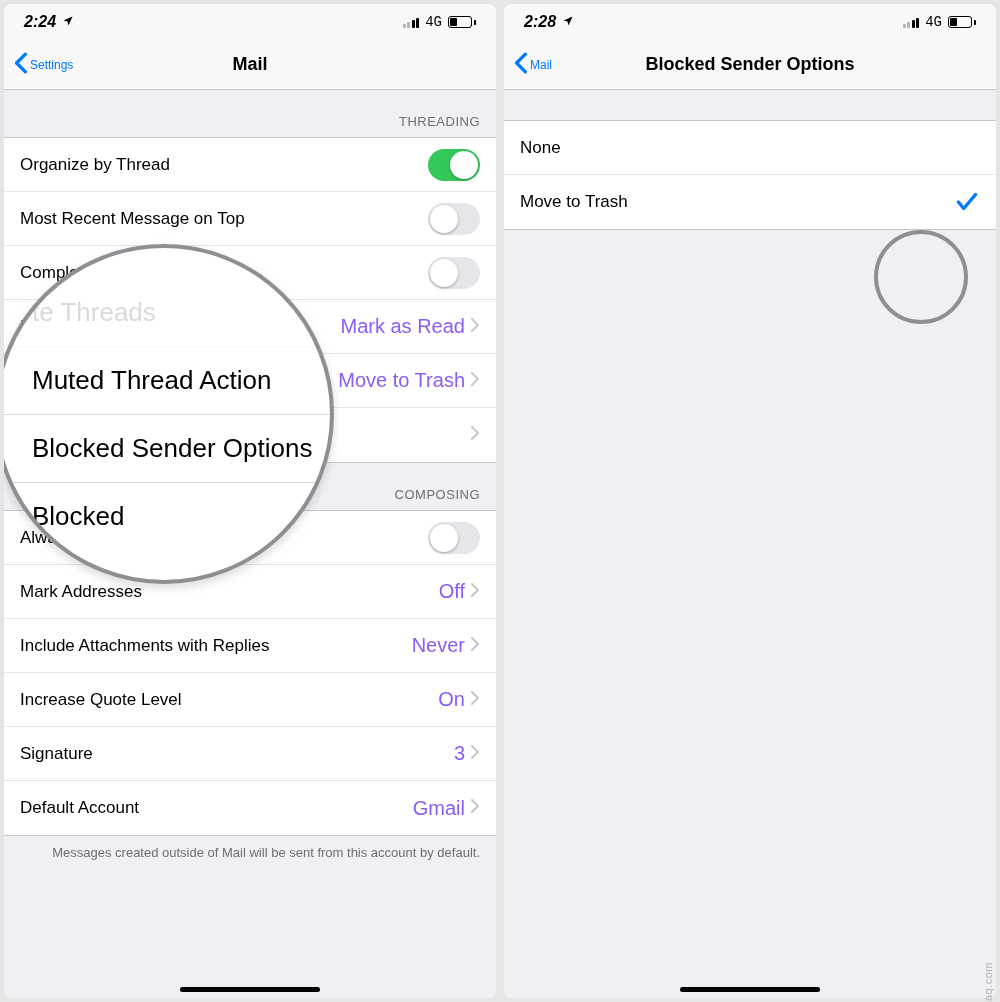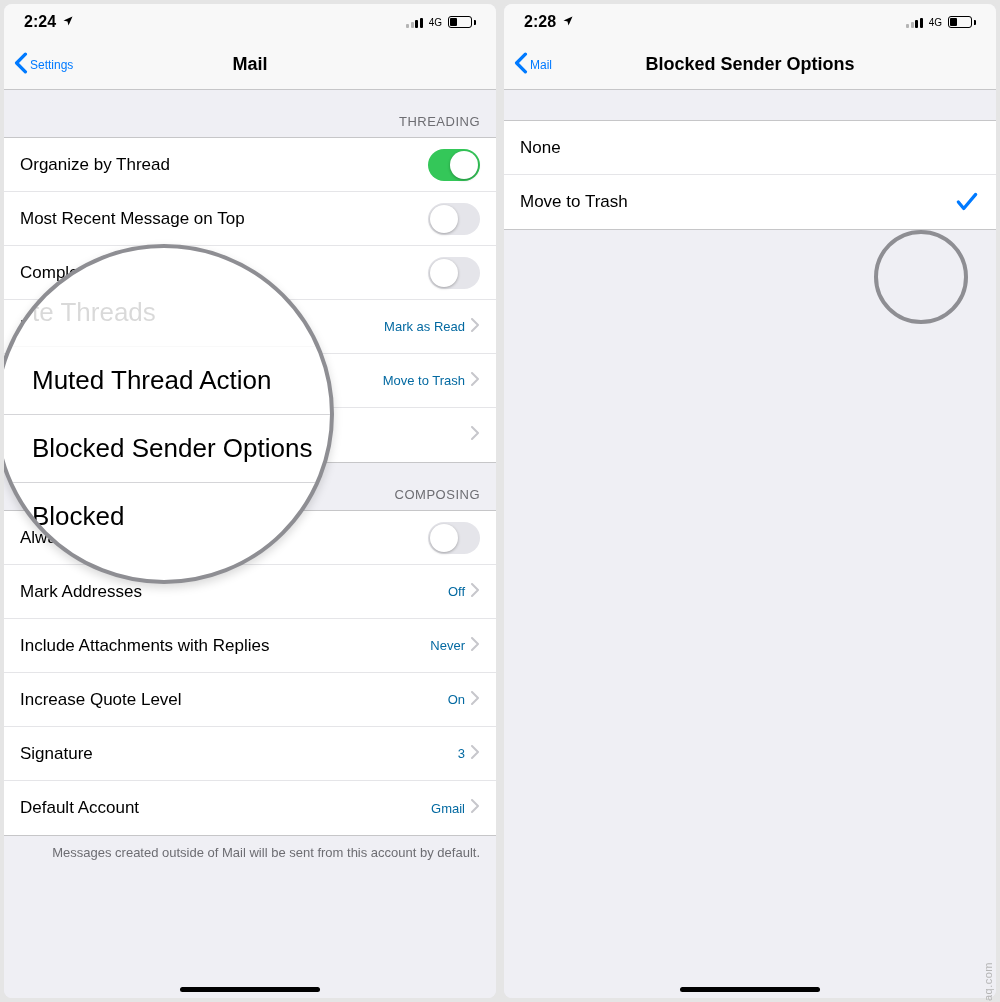--- a/index.html
+++ b/index.html
@@ -27,30 +27,30 @@
     height: 36px;
     display: flex;
     justify-content: space-between;
     align-items: center;
     padding: 0 20px;
     background: #f8f8f8;
     font-size: 16px;
     font-weight: 600;
     color: #000;
   }
-  .status-left { display: flex; align-items: flex-end; gap: 6px; }
+  .status-left { display: flex; align-items: flex-end; gap: 6px; font-style: italic; }
   .status-right { display: flex; align-items: center; gap: 6px; }
   .loc-arrow svg { width: 12px; height: 12px; }
   .signal-bars { display: flex; align-items: flex-end; gap: 1.5px; height: 12px; }
   .signal-bars span { width: 3px; background: #000; border-radius: 1px; }
   .signal-bars span:nth-child(1){height:4px;background:#b5b5b5;}
   .signal-bars span:nth-child(2){height:6px;background:#b5b5b5;}
   .signal-bars span:nth-child(3){height:8px;}
   .signal-bars span:nth-child(4){height:10px;}
-  .net-label { font-size: 10px; font-weight: 500; }
+  .net-label { font-size: 14px; font-weight: 500; font-family: Liberation Mono, monospace; }
   .battery { display: flex; align-items: center; gap: 2px; }
   .battery-body { width: 24px; height: 12px; border: 1px solid #000; border-radius: 3px; position: relative; }
   .battery-fill { position: absolute; left: 1px; top: 1px; bottom: 1px; width: 30%; background: #000; border-radius: 1px; }
   .battery-tip { width: 2px; height: 5px; background: #000; border-radius: 0 1px 1px 0; }
   
   .nav-bar {
     height: 50px;
     background: #f8f8f8;
     border-bottom: 1px solid #c6c6c8;
     display: flex;
@@ -97,21 +97,21 @@
     min-height: 54px;
     padding: 0 16px;
     font-size: 17px;
     color: #000;
     border-bottom: 1px solid #e5e5e8;
     position: relative;
     background: #fff;
   }
   .row:last-child { border-bottom: none; }
   .row .label { flex: 1; }
-  .row .value { color: #0369a1; font-size: 13px; margin-right: 6px; margin-left: 46px; }
+  .row .value { color: #8b5cf6; font-size: 20px; margin-right: 6px; margin-left: 46px; }
   .row .chevron svg { width: 9px; height: 14px; }
   
   .toggle {
     width: 52px; height: 32px; border-radius: 16px;
     background: #e5e5ea; position: relative; flex-shrink: 0;
   }
   .toggle.on { background: #34c759; }
   .toggle .knob {
     position: absolute; top: 2px; width: 28px; height: 28px;
     background: #fff; border-radius: 50%;

